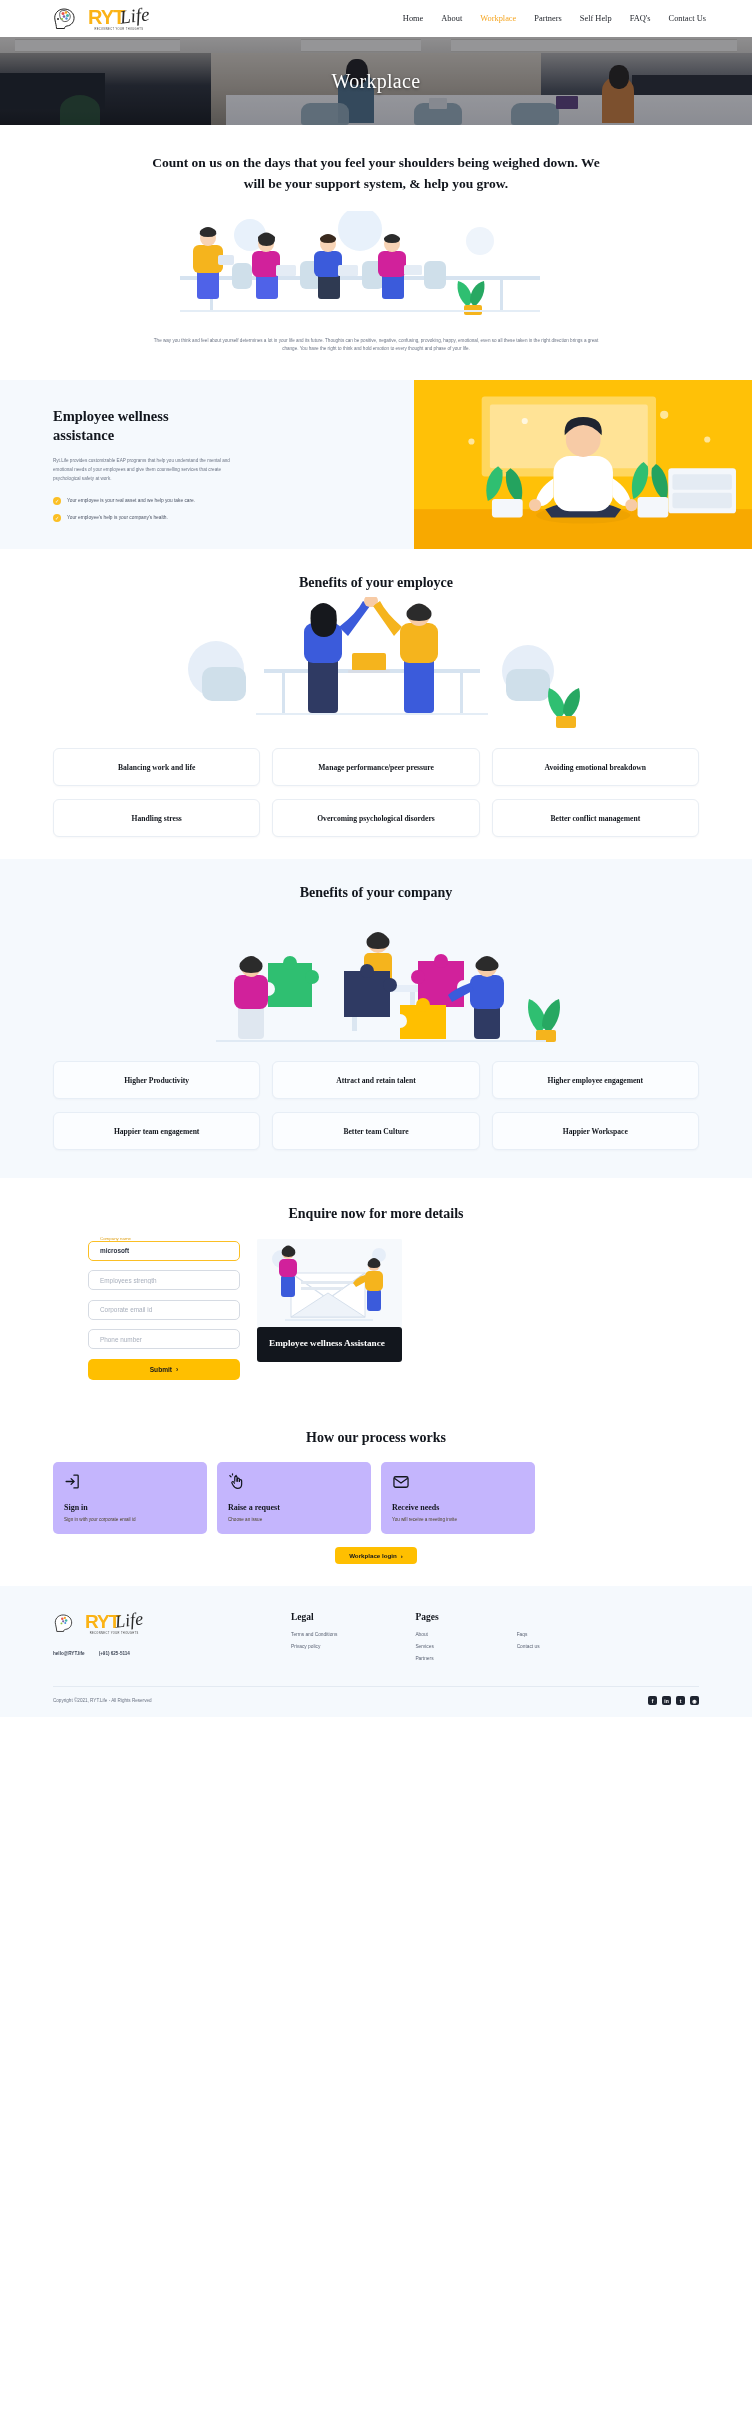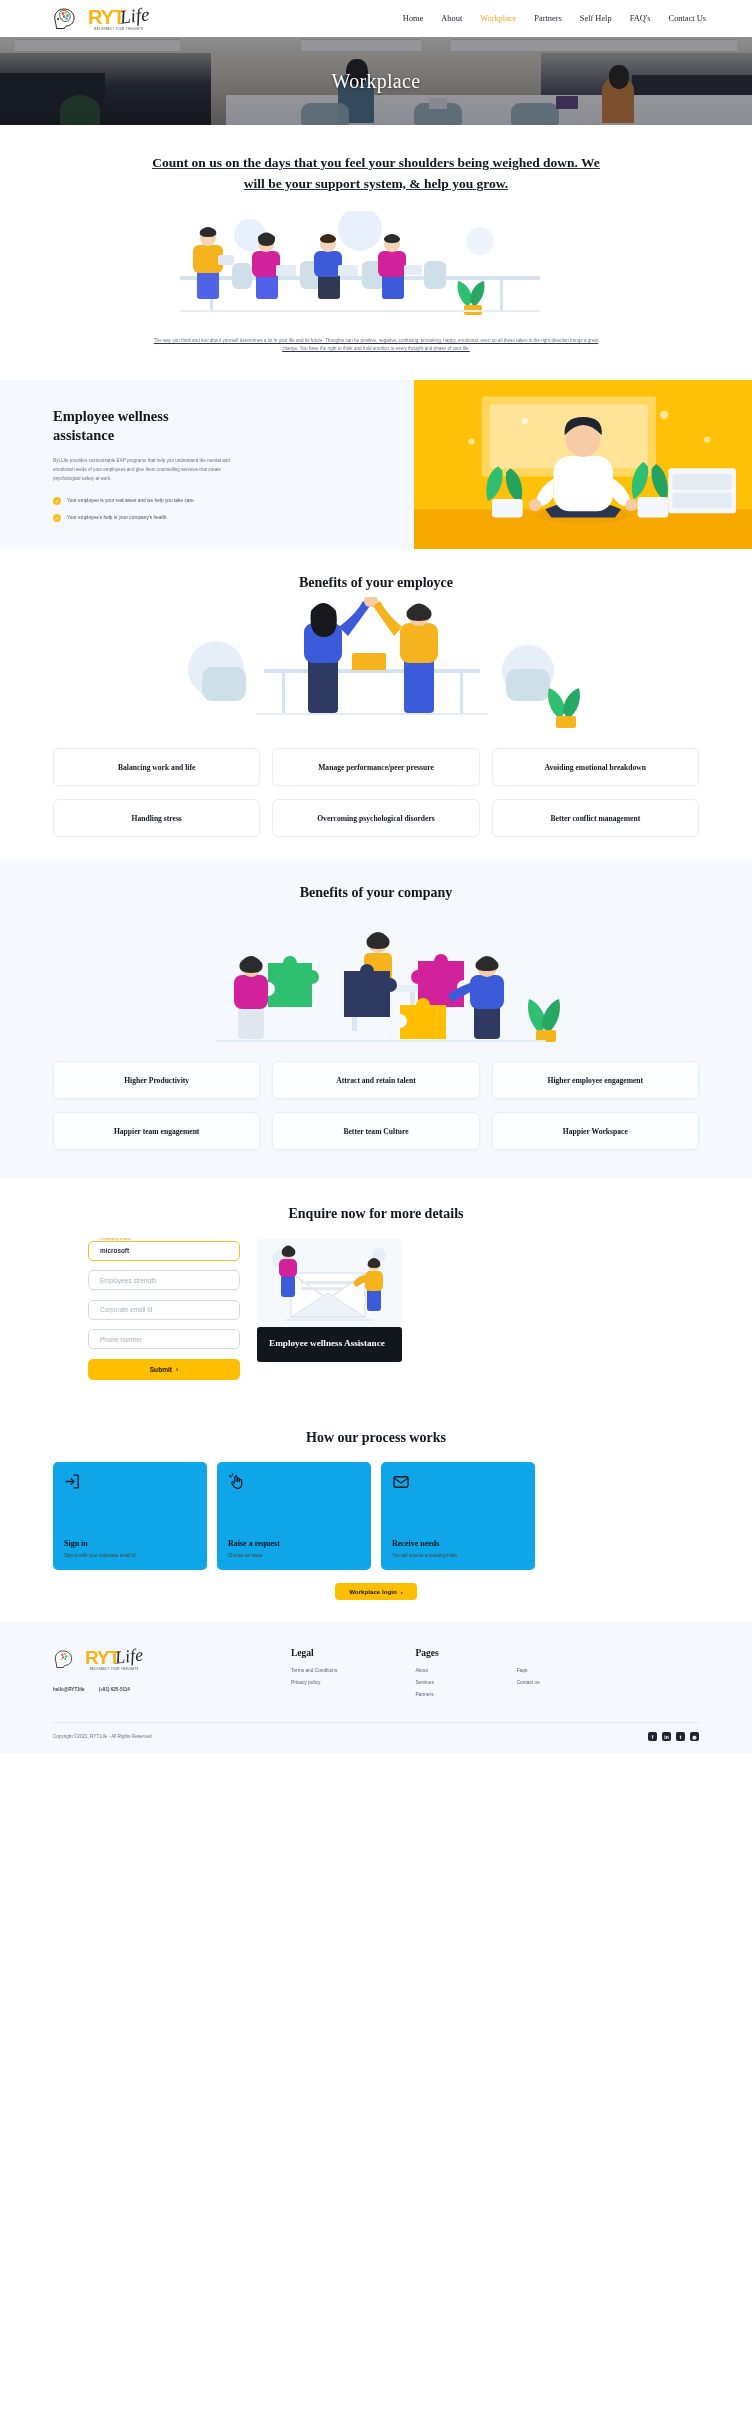--- a/index.html
+++ b/index.html
@@ -104,21 +104,21 @@
     display: flex; align-items: center; justify-content: center;
     color: #fff;
     font-family: "Liberation Serif", serif;
     font-size: 20px;
     font-weight: 400;
     letter-spacing: .3px;
     text-shadow: 0 1px 3px rgba(0,0,0,.5);
   }
 
   
-  .intro { padding: 28px 60px 0; text-align: center; text-decoration: underline; }
+  .intro { padding: 28px 60px 0; text-align: center; }
   .intro h2 {
     font-family: "Liberation Serif", serif;
     font-size: 13.5px;
     line-height: 1.55;
     font-weight: 700;
     color: #12161d;
     max-width: 470px;
     margin: 0 auto;
   }
   .intro-illus { height: 120px; margin: 16px 0 6px; position: relative; }
@@ -255,22 +255,22 @@
     font-size: 9.2px; font-weight: 700; line-height: 1.45;
   }
 
   
   .process { padding: 24px 0 22px; background: #fff; }
   .process-grid {
     display: grid; grid-template-columns: repeat(4, 1fr);
     gap: 10px; padding: 0 53px; margin-top: 16px;
   }
   .proc-card {
-    background: #0ea5e9; border-radius: 5px;
-    height: 108px; padding: 11px 11px 10px;
+    background: #c4b5fd; border-radius: 5px;
+    height: 72px; padding: 11px 11px 10px;
     display: flex; flex-direction: column;
   }
   .proc-icon { height: 24px; display:flex; align-items:flex-start; }
   .proc-title {
     font-family: "Liberation Serif", serif;
     font-size: 8px; font-weight: 700; color: #12161d;
     margin-top: auto;
   }
   .proc-desc { font-size: 4.6px; color: #4d4325; line-height: 1.7; margin-top: 4px; }
   .login-row { padding: 0 53px; margin-top: 13px; display: flex; justify-content: center; }

